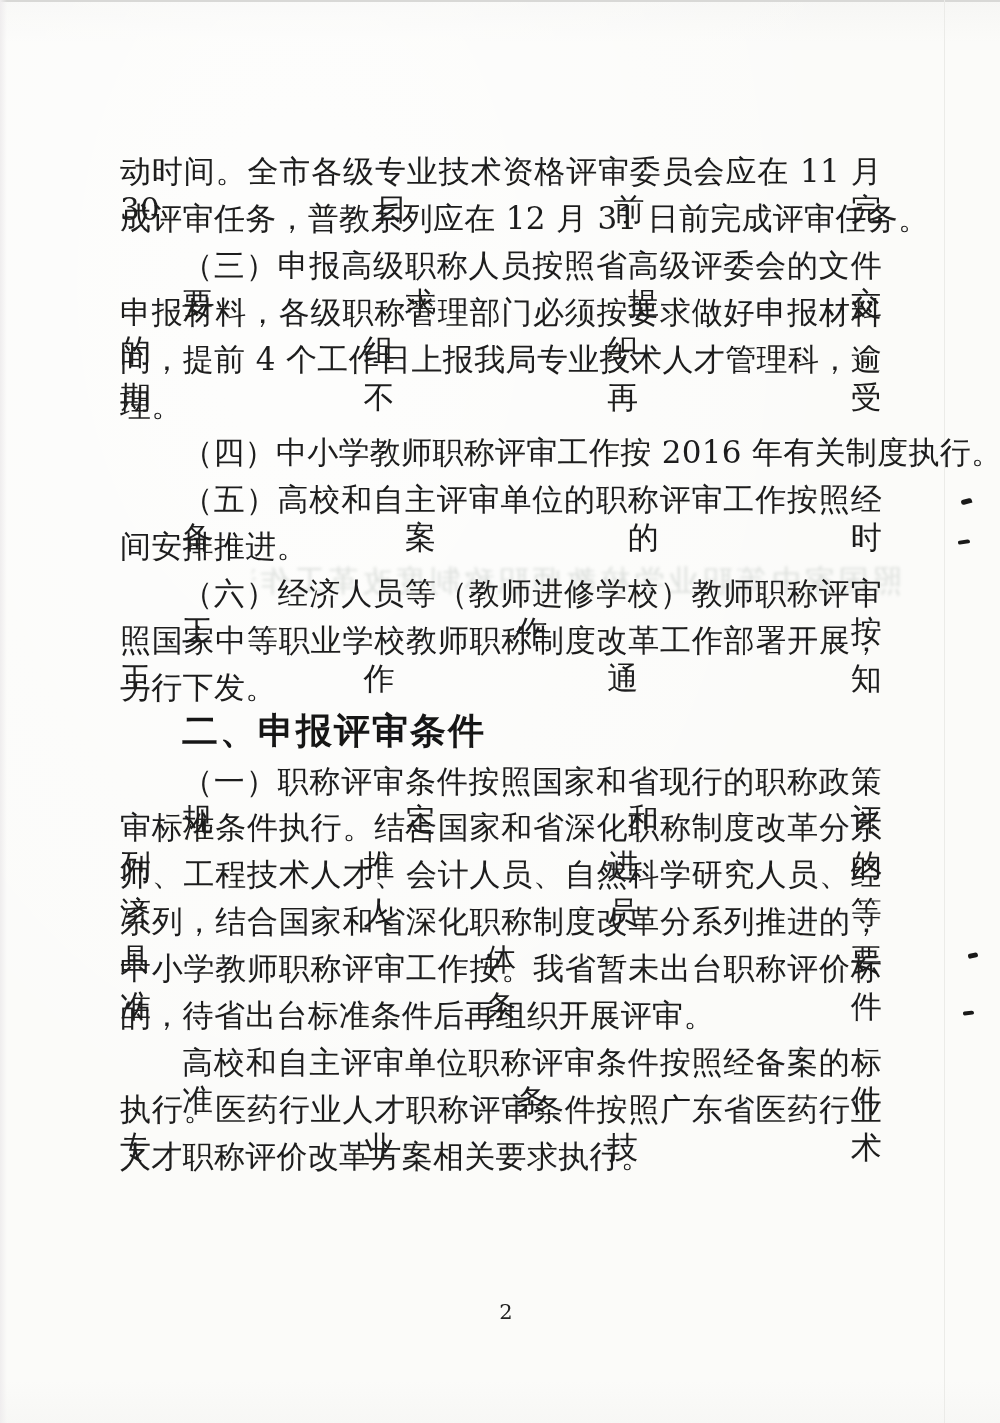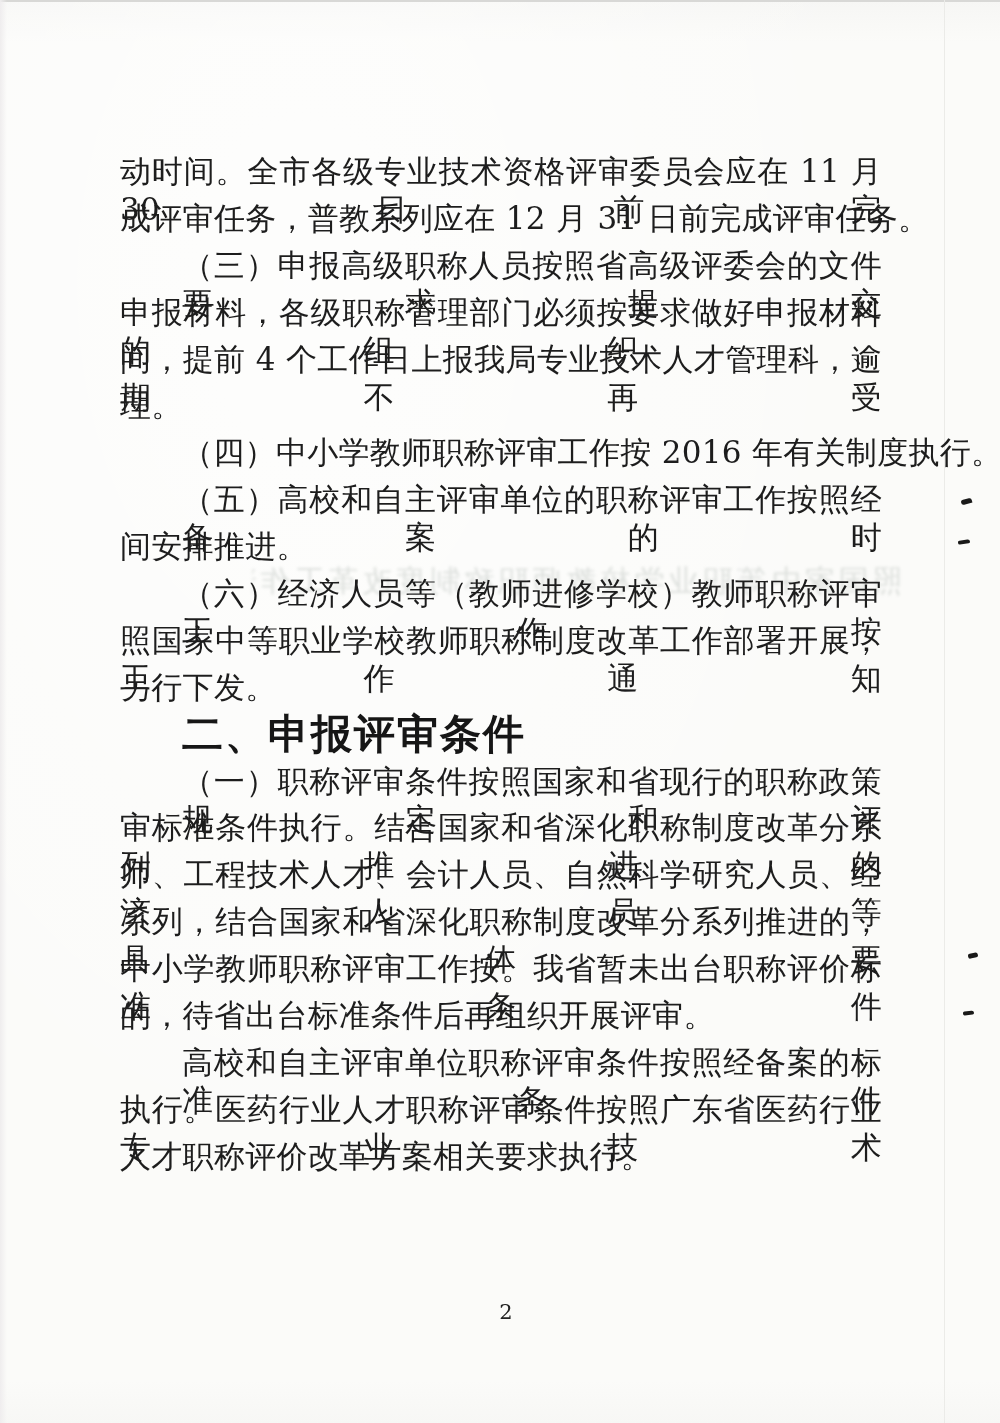--- a/index.html
+++ b/index.html
@@ -60,23 +60,23 @@
     white-space: normal;
     text-align: justify;
     text-align-last: justify;
     text-justify: inter-character;
   }
   .line.indent {
     padding-left: 62px;
     width: 700px;
   }
   .line.heading {
-    font-family: Liberation Serif, serif;
+    font-family: Liberation Mono, monospace;
     font-weight: 700;
-    font-size: 41px;
+    font-size: 36px;
     letter-spacing: 2px;
     color: #161616;
   }
   .ghost {
     position: absolute;
     top: 562px;
     left: 252px;
     width: 650px;
     height: 38px;
     line-height: 38px;

